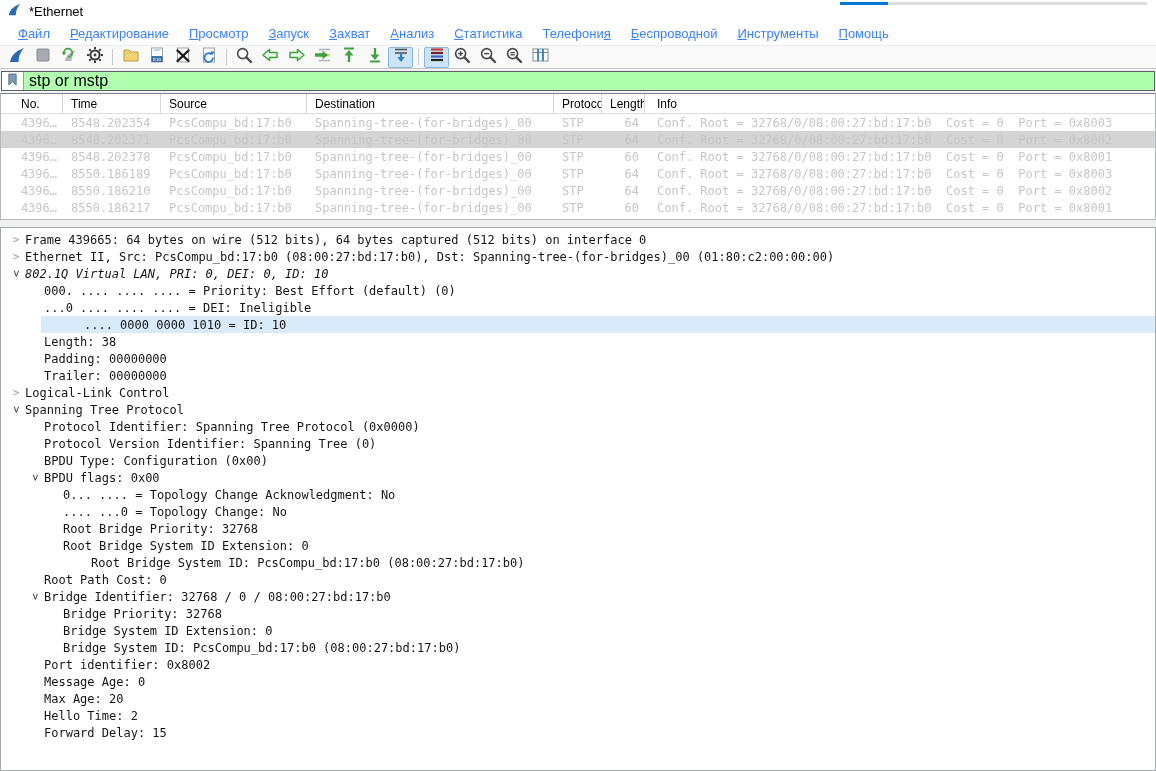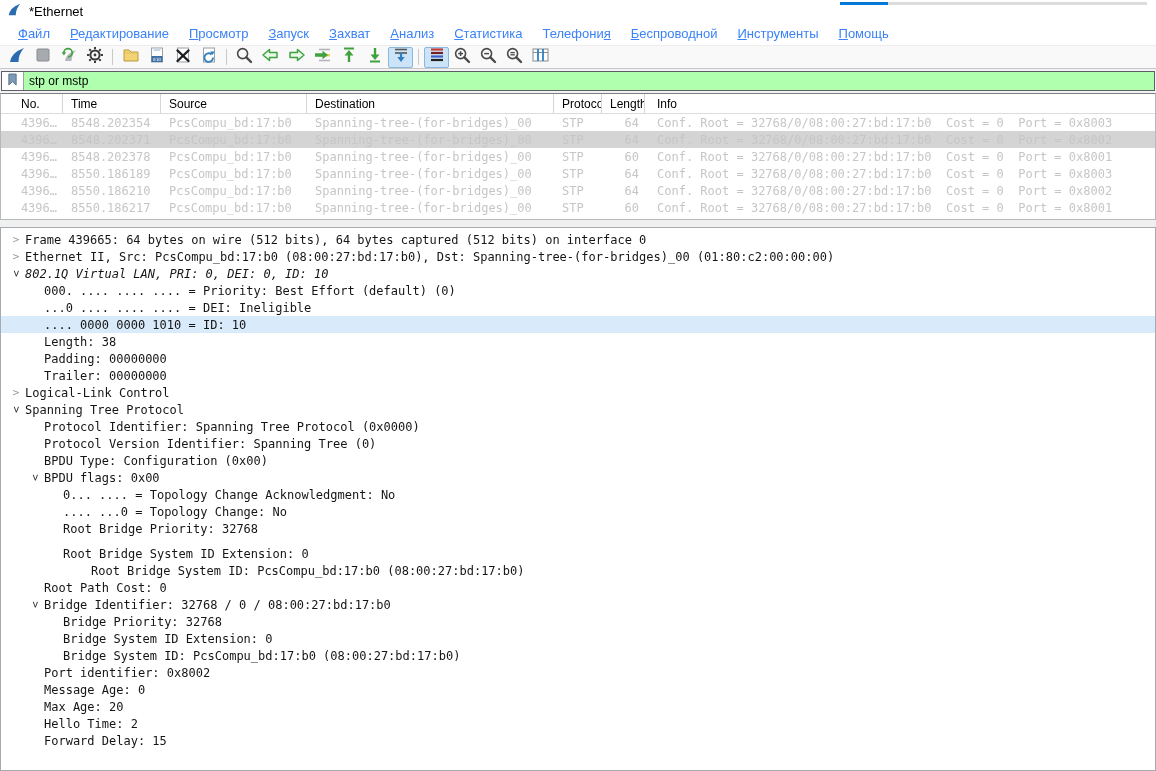--- a/index.html
+++ b/index.html
@@ -23,21 +23,21 @@
              display:flex; align-items:center; padding-left:4px; gap:1px; }
   .tb-btn { width:25px; height:21px; display:flex; align-items:center; justify-content:center; border:1px solid transparent; border-radius:2px; }
   .tb-btn.active { background:#cce4f7; border:1px solid #88b8e0; }
   .tb-sep { width:1px; height:16px; background:#c9c9c9; margin:0 4px; }
 
   
   .filterbar { height:24px; background:#f2f2f2; display:flex; align-items:center; padding:2px 1px 2px 1px; }
   .filterbox { flex:1; height:20px; border:1px solid #5c6066; display:flex; background:#afffaf; }
   .bookmark-btn { width:22px; height:18px; background:#ffffff; border-right:1px solid #9aa0a6;
                   display:flex; align-items:center; justify-content:center; }
-  .filter-input { flex:1; border:none; outline:none; background:#afffaf; font-size:12px;
+  .filter-input { flex:1; border:none; outline:none; background:#afffaf; font-size:16px;
                   font-family:"Liberation Sans", sans-serif; color:#000; padding-left:5px; }
 
   
   .packet-list { height:127px; background:#ffffff; border:1px solid #b4b9be; border-top:1px solid #7a7f85; overflow:hidden; }
   .pl-header { height:20px; display:flex; background:#ffffff; border-bottom:1px solid #dcdcdc; }
   .pl-header .hc { font-size:12px; color:#000; border-right:1px solid #d6d6d6; display:flex; align-items:center; padding-left:8px; overflow:hidden; white-space:nowrap; }
   .pl-header .hc.c-no { padding-left:20px; }
   .pl-header .hc.c-info { border-right:none; padding-left:12px; }
   .prow { height:17px; display:flex; font-family:"DejaVu Sans Mono", monospace; font-size:12px; color:#c6c6c6; white-space:pre; }
   .prow.selected { background:#d4d4d4; }
@@ -49,21 +49,21 @@
   .c-proto{ width:48px; }  .prow .c-proto { padding-left:8px; }
   .c-len  { width:43px; }  .prow .c-len { justify-content:flex-end; padding-right:6px; }
   .c-info { flex:1; }      .prow .c-info { padding-left:12px; }
 
   .pane-gap { height:7px; }
 
   
   .detail-pane { flex:1; background:#ffffff; border:1px solid #a6abb0; overflow:hidden; padding-top:3px; }
   .detail-line { height:17px; display:flex; align-items:center; font-family:"DejaVu Sans Mono", monospace;
                  font-size:12px; color:#151515; white-space:pre; }
-  .detail-line.hl { background:#d9eafb; }
+  .detail-line.hl { background:#d9eafb;margin-left:40px; }
   .exp { width:18px; display:inline-block; text-align:center; font-size:11px; color:#9a9a9a; flex:none; }
   .exp.open { color:#333; }
   .exp.open span { display:inline-block; transform:rotate(90deg); }
 </style>
 </head>
 <body>
 
 <div id="window">
   <div class="top-progress">
       <div class="blue"></div>
@@ -306,21 +306,21 @@
       <div class="detail-line" style="padding-left: 25px;"><span class="exp"></span><span>Trailer: 00000000</span></div>
       <div class="detail-line" style="padding-left: 6px;"><span class="exp"><span>&gt;</span></span><span>Logical-Link Control</span></div>
       <div class="detail-line" style="padding-left: 6px;"><span class="exp open"><span>&gt;</span></span><span>Spanning Tree Protocol</span></div>
       <div class="detail-line" style="padding-left: 25px;"><span class="exp"></span><span>Protocol Identifier: Spanning Tree Protocol (0x0000)</span></div>
       <div class="detail-line" style="padding-left: 25px;"><span class="exp"></span><span>Protocol Version Identifier: Spanning Tree (0)</span></div>
       <div class="detail-line" style="padding-left: 25px;"><span class="exp"></span><span>BPDU Type: Configuration (0x00)</span></div>
       <div class="detail-line" style="padding-left: 25px;"><span class="exp open"><span>&gt;</span></span><span>BPDU flags: 0x00</span></div>
       <div class="detail-line" style="padding-left: 44px;"><span class="exp"></span><span>0... .... = Topology Change Acknowledgment: No</span></div>
       <div class="detail-line" style="padding-left: 44px;"><span class="exp"></span><span>.... ...0 = Topology Change: No</span></div>
       <div class="detail-line" style="padding-left: 44px;"><span class="exp"></span><span>Root Bridge Priority: 32768</span></div>
-      <div class="detail-line" style="padding-left: 44px; margin-top: 8px;"><span class="exp"></span><span>Root Bridge System ID Extension: 0</span></div>
+      <div class="detail-line" style="padding-left: 44px;"><span class="exp"></span><span>Root Bridge System ID Extension: 0</span></div>
       <div class="detail-line" style="padding-left: 44px; margin-left: 28px;"><span class="exp"></span><span>Root Bridge System ID: PcsCompu_bd:17:b0 (08:00:27:bd:17:b0)</span></div>
       <div class="detail-line" style="padding-left: 25px;"><span class="exp"></span><span>Root Path Cost: 0</span></div>
       <div class="detail-line" style="padding-left: 25px;"><span class="exp open"><span>&gt;</span></span><span>Bridge Identifier: 32768 / 0 / 08:00:27:bd:17:b0</span></div>
       <div class="detail-line" style="padding-left: 44px;"><span class="exp"></span><span>Bridge Priority: 32768</span></div>
       <div class="detail-line" style="padding-left: 44px;"><span class="exp"></span><span>Bridge System ID Extension: 0</span></div>
       <div class="detail-line" style="padding-left: 44px;"><span class="exp"></span><span>Bridge System ID: PcsCompu_bd:17:b0 (08:00:27:bd:17:b0)</span></div>
       <div class="detail-line" style="padding-left: 25px;"><span class="exp"></span><span>Port identifier: 0x8002</span></div>
       <div class="detail-line" style="padding-left: 25px;"><span class="exp"></span><span>Message Age: 0</span></div>
       <div class="detail-line" style="padding-left: 25px;"><span class="exp"></span><span>Max Age: 20</span></div>
       <div class="detail-line" style="padding-left: 25px;"><span class="exp"></span><span>Hello Time: 2</span></div>

